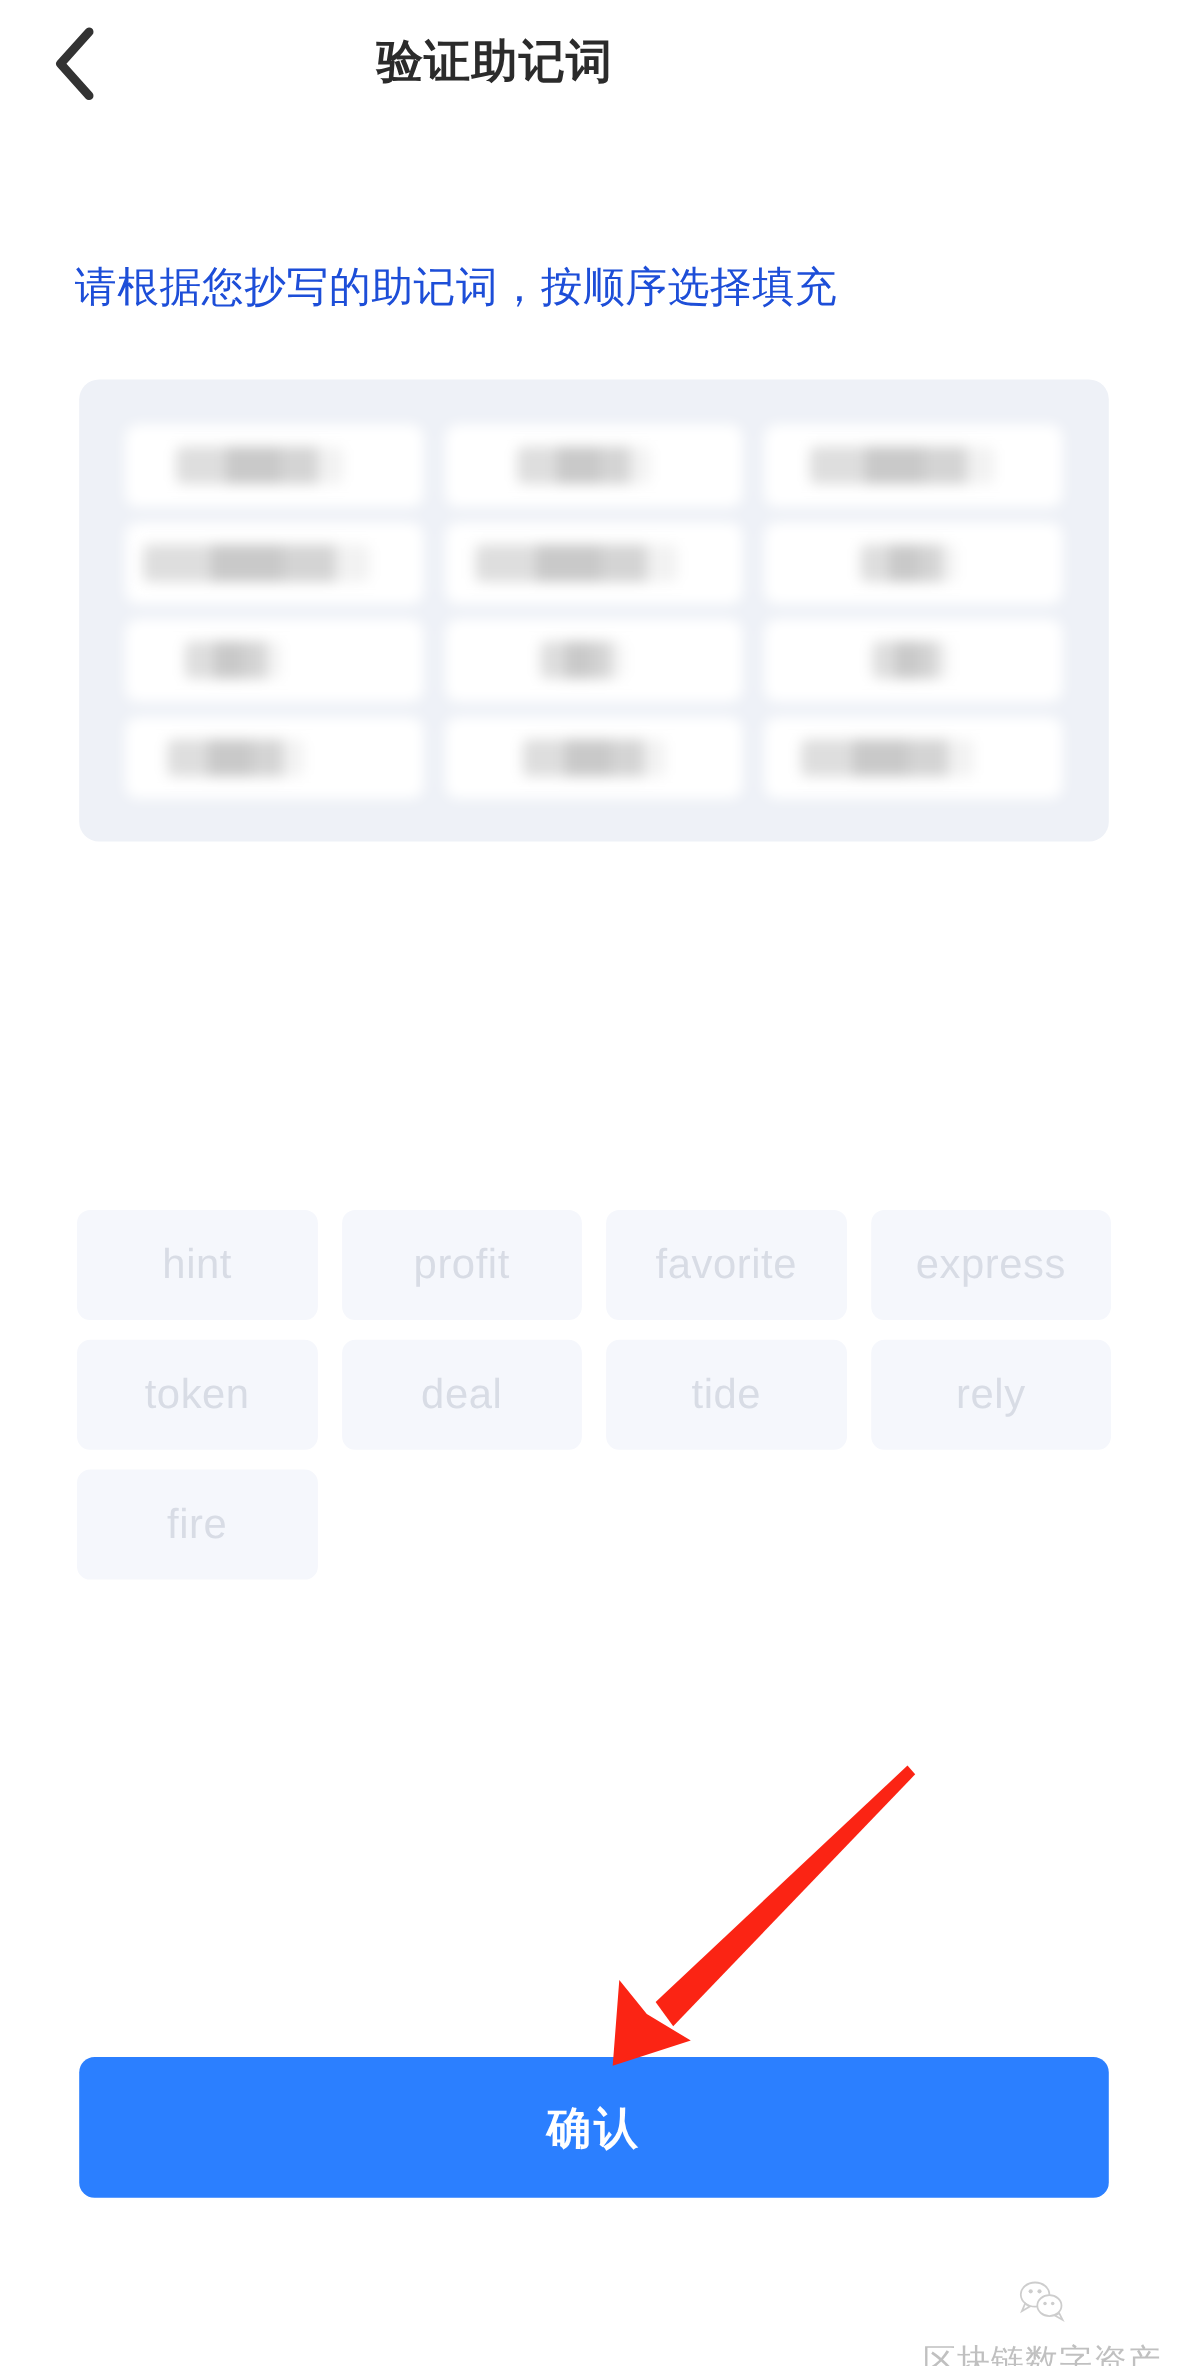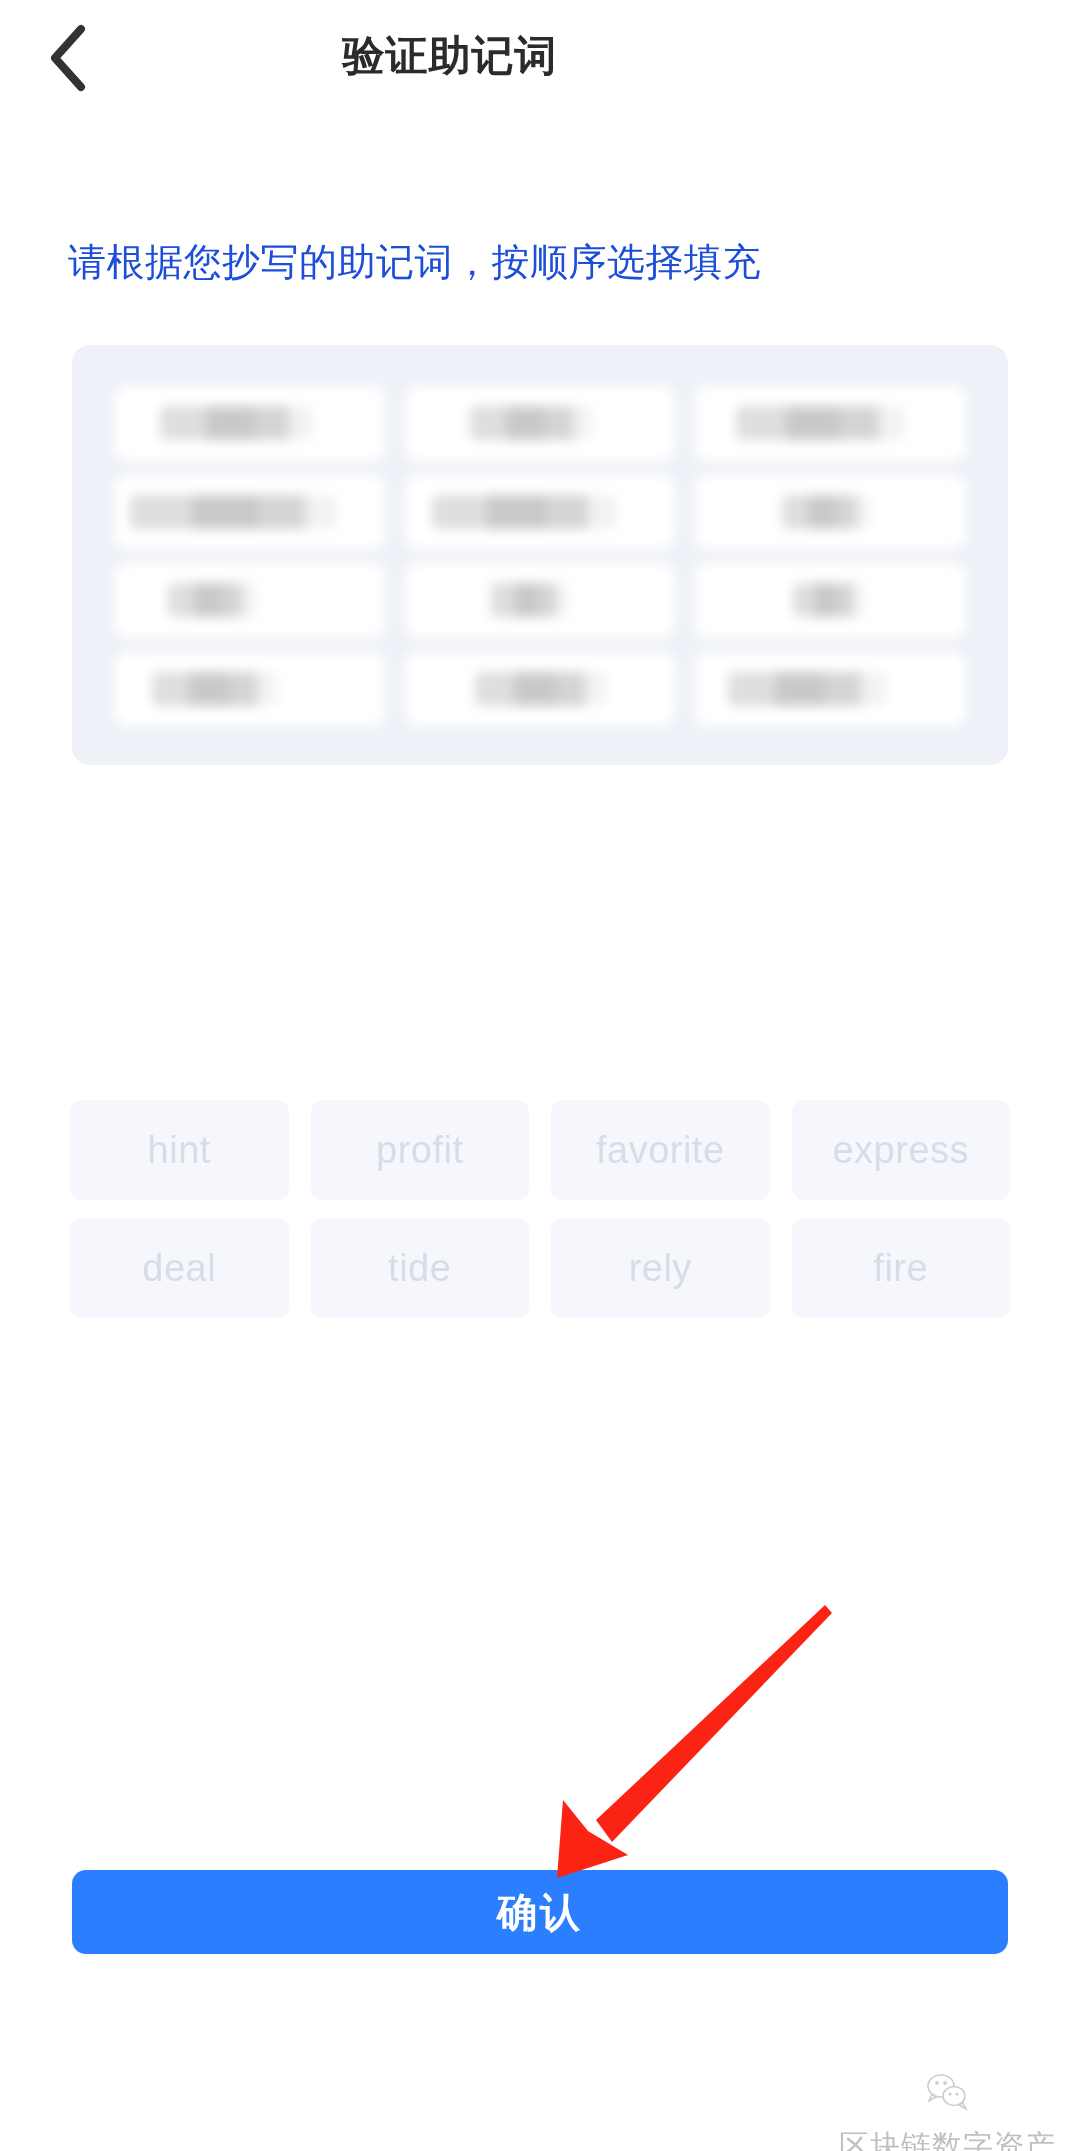--- a/index.html
+++ b/index.html
@@ -130,21 +130,21 @@
     user-select: none;
     text-align: right;
   }
 
   
   .confirm-btn {
     position: absolute;
     left: 72px;
     top: 1870px;
     width: 936px;
-    height: 84px;
+    height: 128px;
     background: #2b7fff;
     border-radius: 14px;
     border: none;
     color: #ffffff;
     font-size: 40px;
     font-weight: bold;
     letter-spacing: 3px;
     font-family: "Liberation Sans", "DejaVu Sans", sans-serif;
     display: flex;
     align-items: center;
@@ -238,20 +238,21 @@
         <span class="mask" style="left:12%;width:58%"></span>
       </div>
   </div>
 </div>
 
 <div class="word-bank">
   <div class="word-chip">hint</div>
   <div class="word-chip">profit</div>
   <div class="word-chip">favorite</div>
   <div class="word-chip">express</div>
+  <div class="word-chip">token</div>
   <div class="word-chip">deal</div>
   <div class="word-chip">tide</div>
   <div class="word-chip">rely</div>
   <div class="word-chip">fire</div>
 </div>
 
 <button class="confirm-btn">确认</button>
 
 <svg class="arrow-overlay" viewBox="0 0 1080 2151" width="1080" height="2151">
   <polygon points="832,1613 612,1842 596,1820 825,1605" fill="#fb2414"></polygon>

